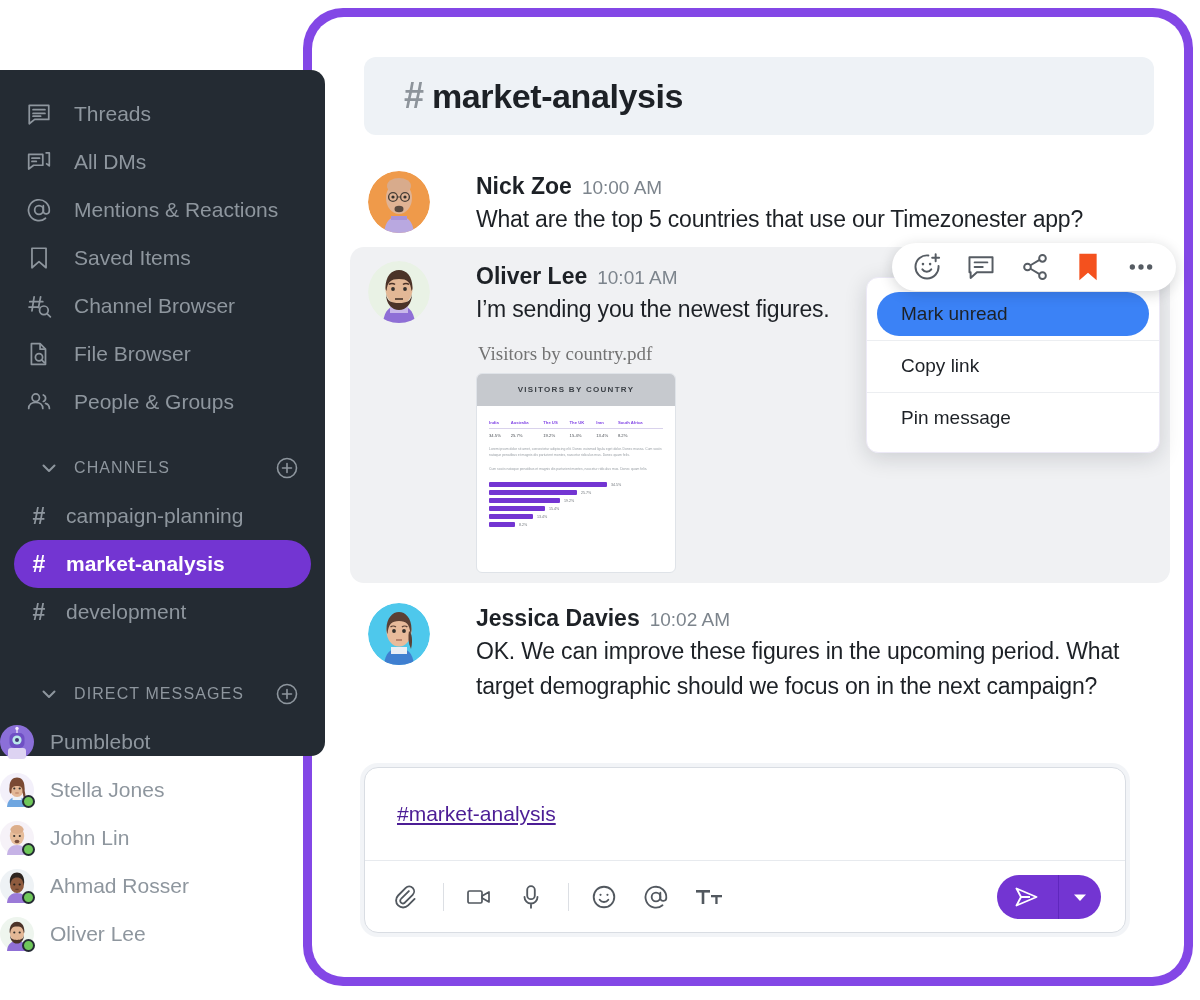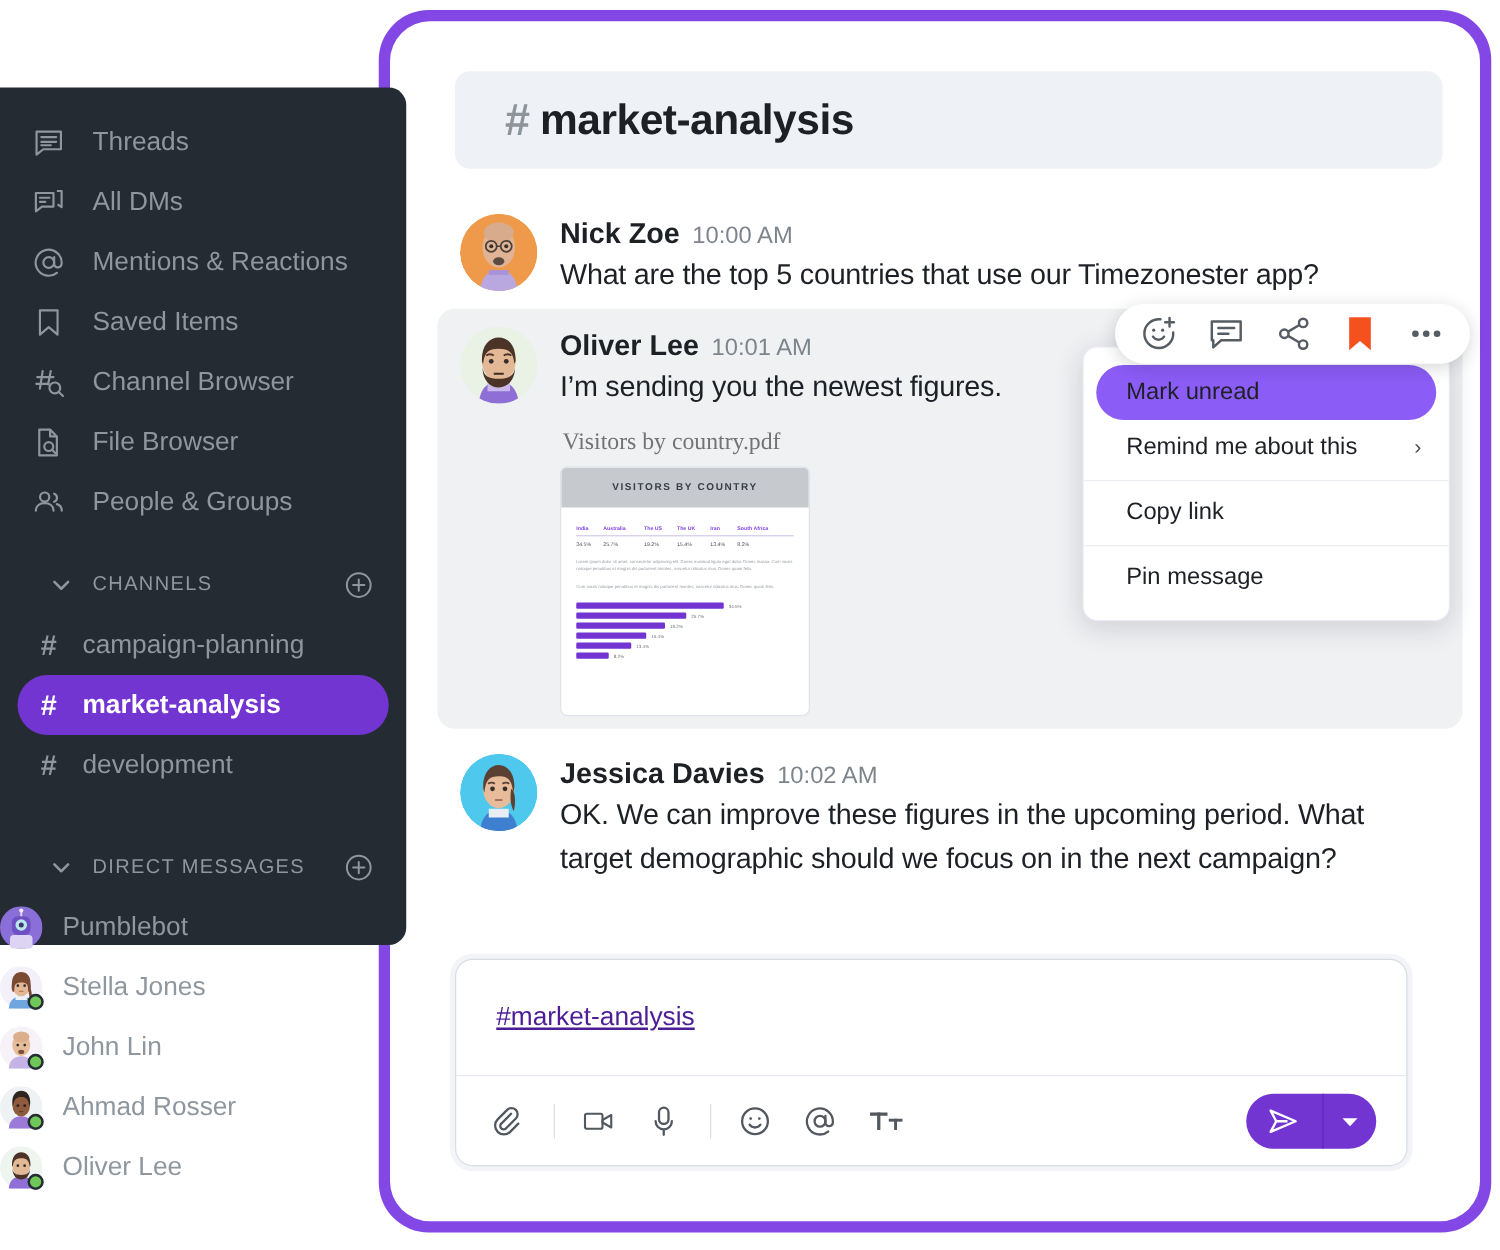--- a/index.html
+++ b/index.html
@@ -50,21 +50,21 @@
   .messages { position: absolute; left: 38px; top: 140px; width: 820px; }
 
   .msg { position: relative; display: flex; padding: 14px 18px 10px 18px; }
   .msg.highlighted { background: #f0f1f3; border-radius: 14px; }
 
   .avatar {
     width: 62px; height: 62px; border-radius: 50%;
     flex-shrink: 0; margin-right: 18px;
     position: relative; overflow: hidden;
   }
-  .msg-body { flex: 1; padding-top: 2px; }
+  .msg-body { flex: 1; padding-top: 2px; margin-left: 28px; }
   .msg-head { display: flex; align-items: baseline; gap: 10px; margin-bottom: 2px; }
   .author { font-size: 23px; font-weight: bold; color: #1d2126; }
   .time { font-size: 19px; color: #7c848c; }
   .msg-text {
     font-size: 23px; color: #1d2126; line-height: 1.52;
     letter-spacing: -0.2px;
   }
 
   
   .file-name { font-size: 19px; color: #737373; margin: 16px 0 8px 2px; font-family: Liberation Serif, serif; }
@@ -124,21 +124,21 @@
     border: 1px solid #ece9f6;
     padding: 14px 0 12px 0;
     z-index: 25;
   }
   .ctx-item {
     display: flex; align-items: center; justify-content: space-between;
     font-size: 19px; color: #1d2126;
     padding: 11px 22px 11px 34px;
     cursor: pointer;
   }
-  .ctx-item.active { background: #8b5cf6; border-radius: 22px; margin: 0 10px; padding-left: 24px; }
+  .ctx-item.active { background: #3b82f6; border-radius: 22px; margin: 0 10px; padding-left: 24px; }
   .ctx-item.divider-top { border-top: 1px solid #eceef1; margin-top: 4px; padding-top: 14px; }
   .ctx-chevron { font-size: 17px; color: #4a4f55; }
 
   
   .composer {
     position: absolute; left: 52px; bottom: 44px;
     width: 762px;
     background: #ffffff;
     border: 1.5px solid #d9dde3;
     border-radius: 14px;
@@ -480,24 +480,20 @@
         <circle cx="13" cy="13" r="2.3"></circle>
         <circle cx="20.5" cy="13" r="2.3"></circle>
       </svg>
     </div>
   </div>
 
   <div class="ctx-menu">
     <div class="ctx-item active">
       <span>Mark unread</span>
     </div>
-    <div class="ctx-item">
-      <span>Remind me about this</span>
-      <span class="ctx-chevron">›</span>
-    </div>
     <div class="ctx-item divider-top">
       <span>Copy link</span>
     </div>
     <div class="ctx-item divider-top">
       <span>Pin message</span>
     </div>
   </div>
 
   <div class="sidebar">
 

